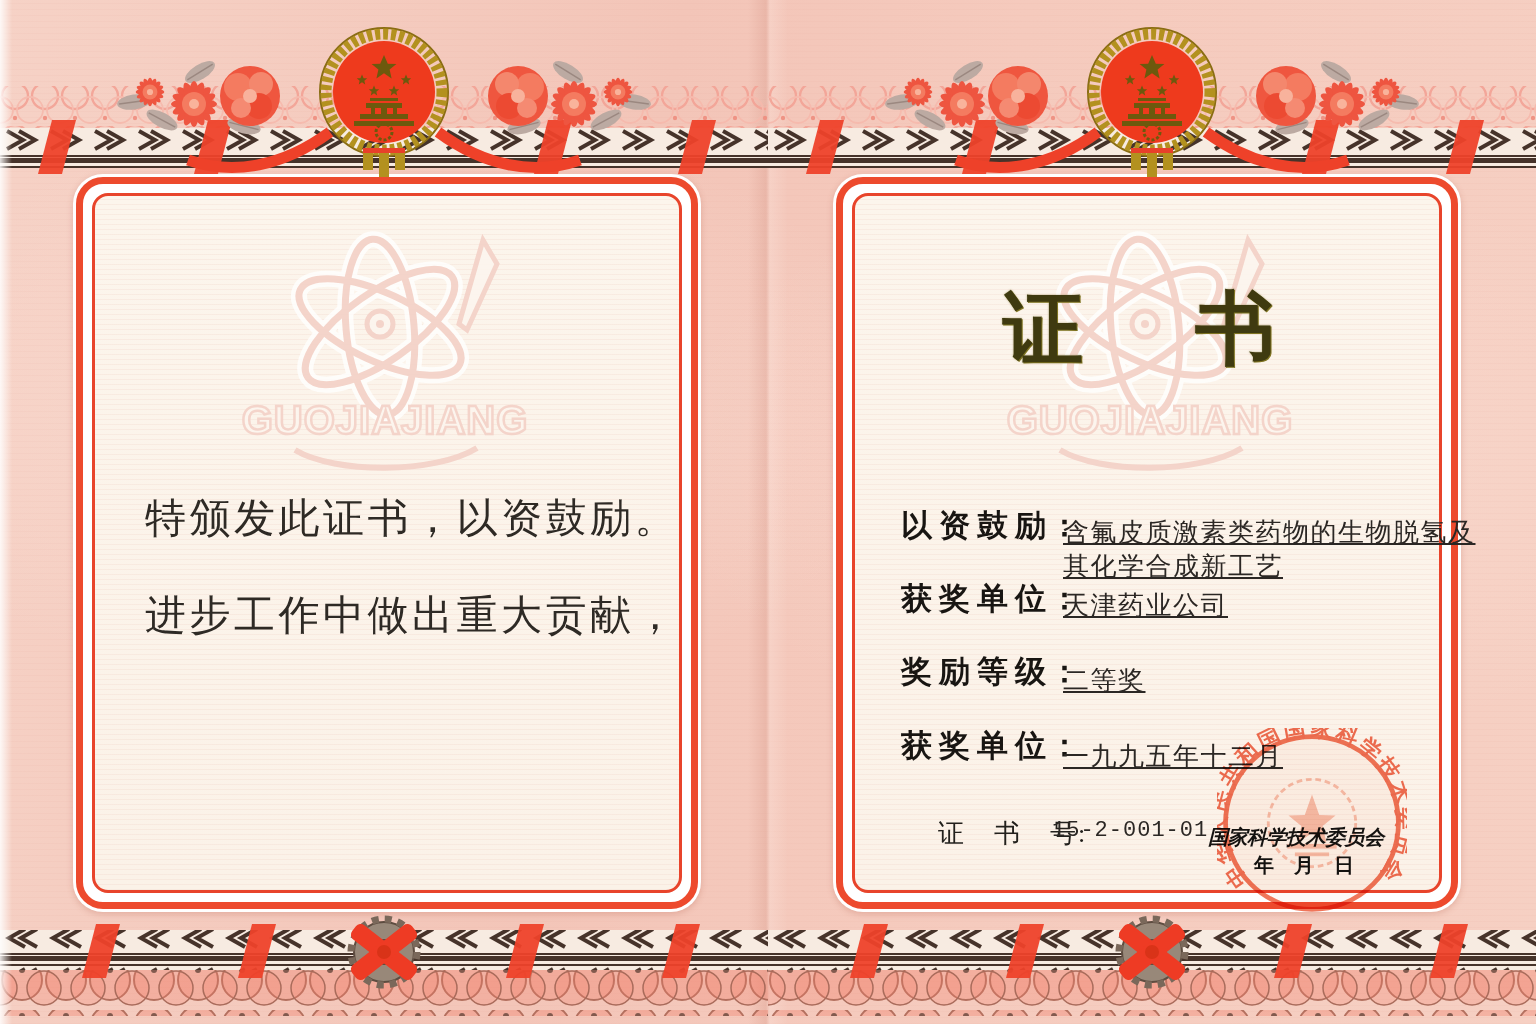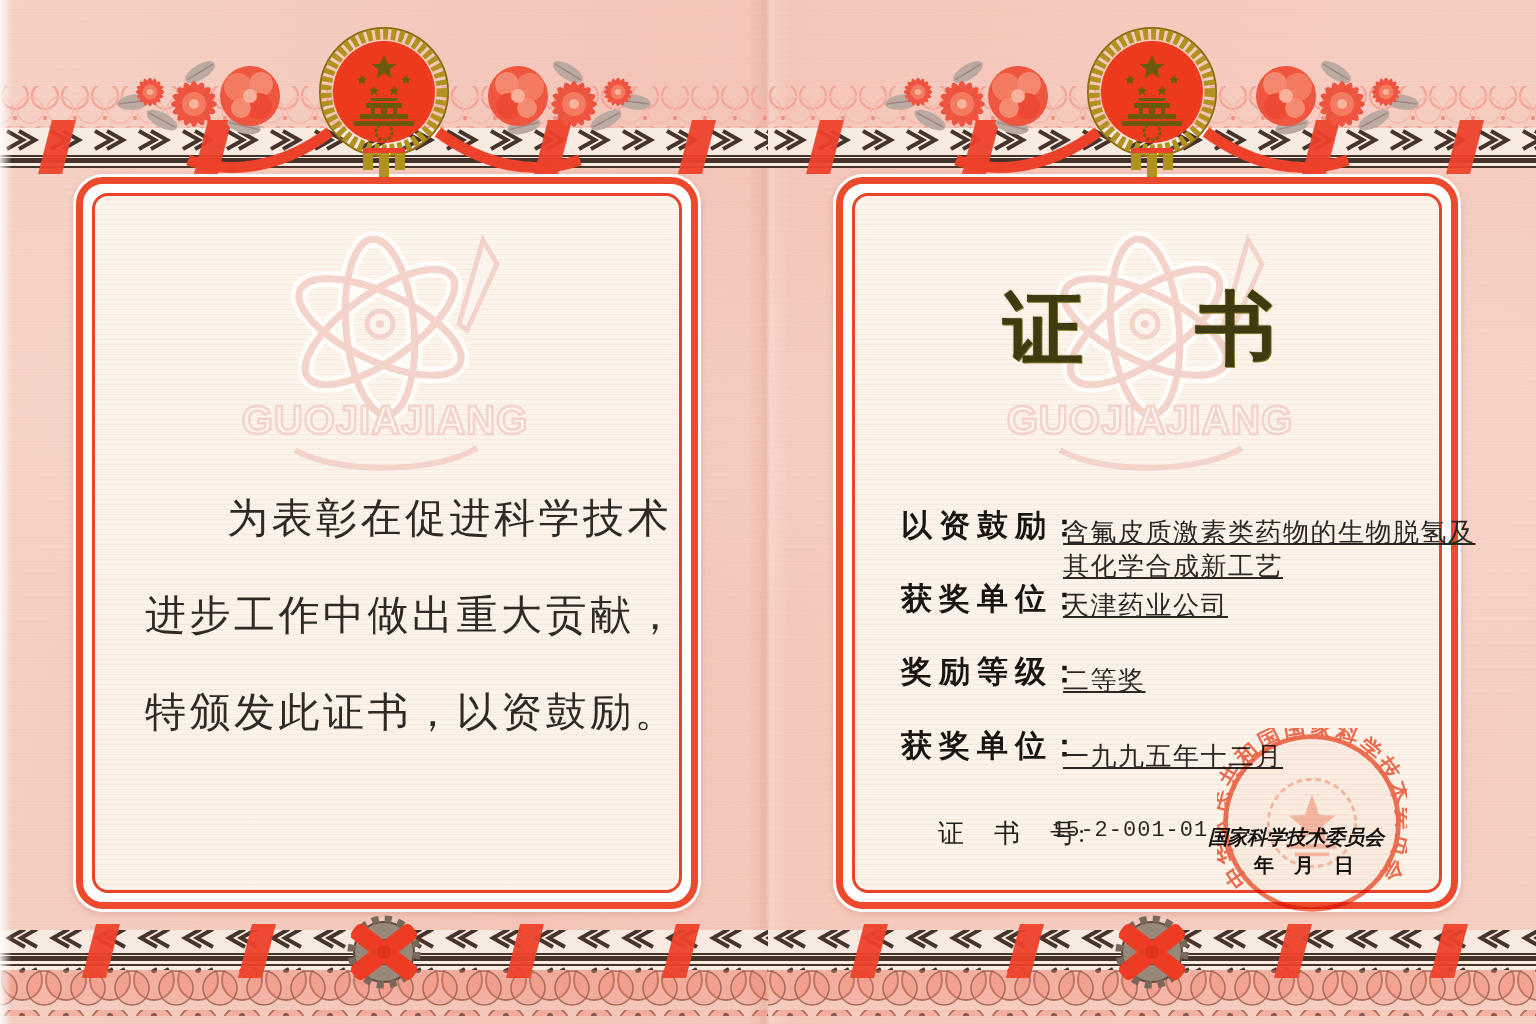--- a/index.html
+++ b/index.html
@@ -82,23 +82,22 @@
   </div>
 
   <svg class="wm wm-left" viewBox="0 0 300 270">
     <use href="#atomwm"></use>
   </svg>
   <svg class="wm wm-right" viewBox="0 0 300 270">
     <use href="#atomwm"></use>
   </svg>
 
   <div class="body-text">
-    <div class="l1">为表彰在促进科学技术</div>
+    <div>特颁发此证书，以资鼓励。</div>
     <div>进步工作中做出重大贡献，</div>
-    <div>特颁发此证书，以资鼓励。</div>
   </div>
 
   <div class="cert-title">证书</div>
 
   <div class="flabel-row" style="top:505px">
     <span class="flabel">以资鼓励</span><span class="fcolon">：</span>
   </div>
   <div class="fval" style="top:516px">
     <div>含氟皮质激素类药物的生物脱氢及</div>
     <div>其化学合成新工艺</div>

